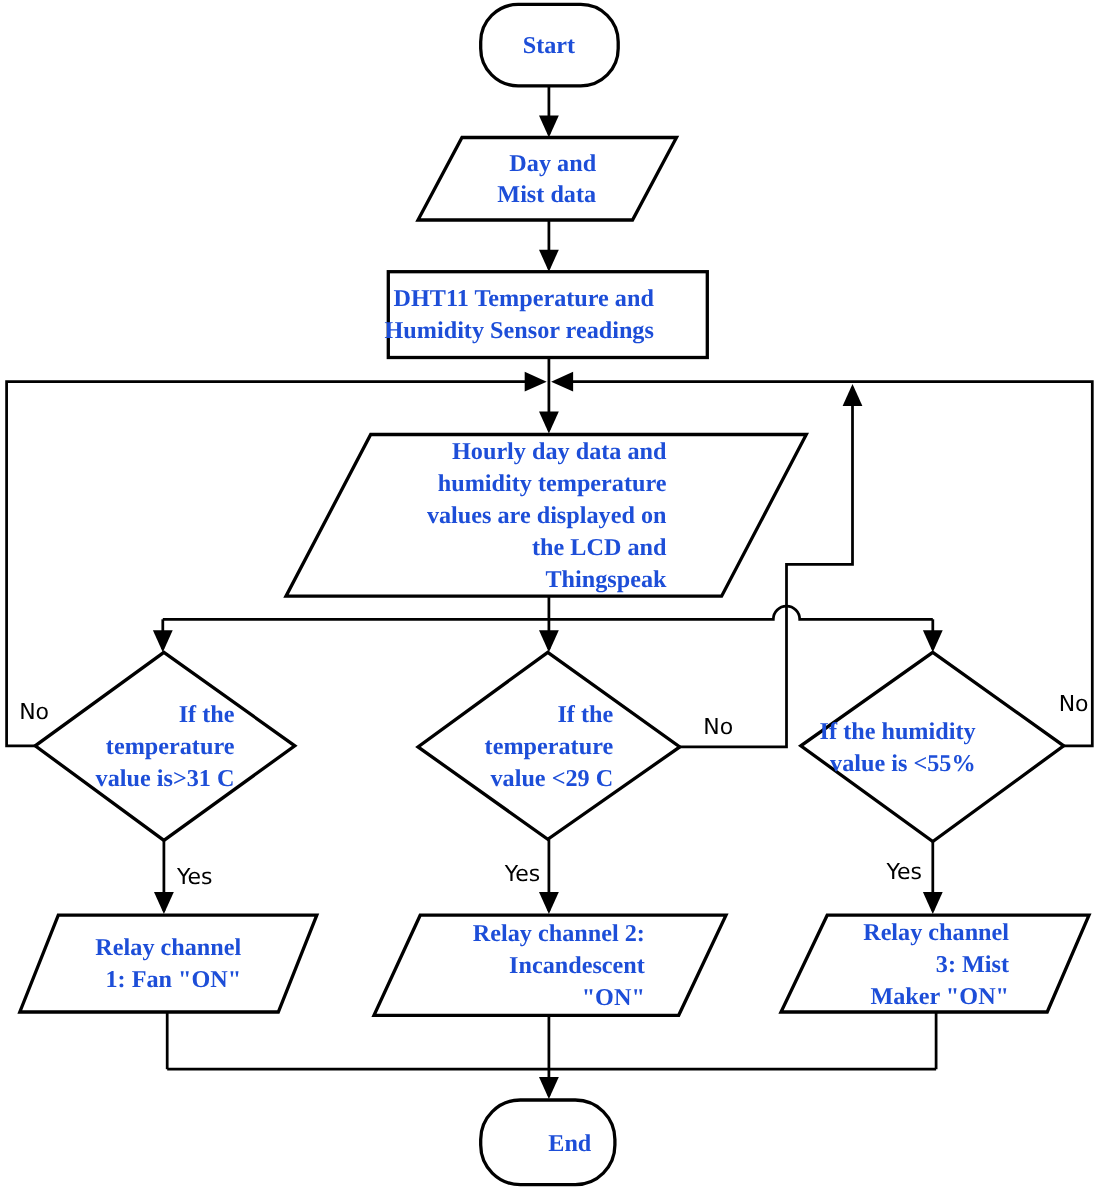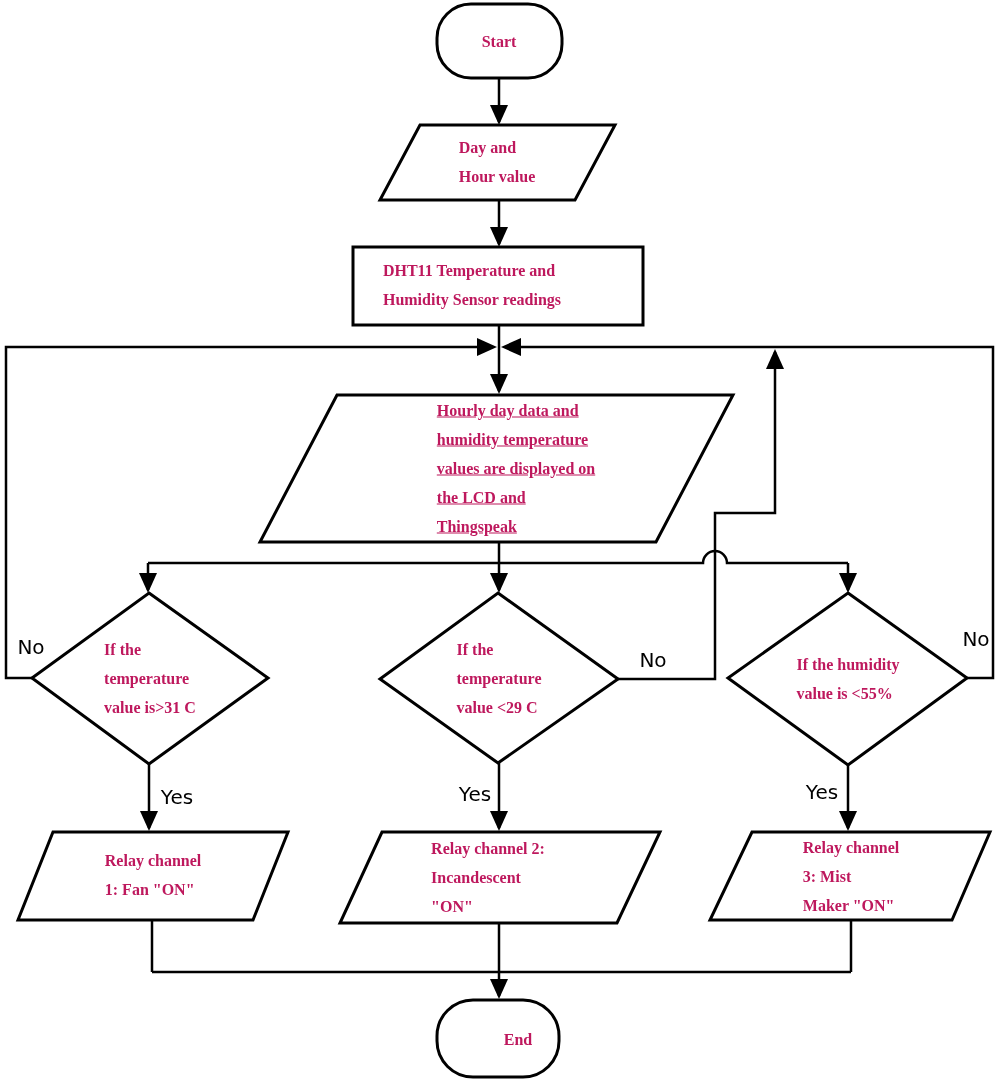--- a/index.html
+++ b/index.html
@@ -15,27 +15,27 @@
     overflow: hidden;
   }
   #canvas svg {
     position: absolute;
     left: 0;
     top: 0;
   }
   .node-label {
     position: absolute;
     transform: translate(-50%, -50%);
-    text-align: left;
+    text-align: right;
     white-space: pre-line;
     font-family: "Liberation Serif", "DejaVu Serif", serif;
     font-weight: bold;
-    font-size: 16px;
+    font-size: 22px;
     line-height: 29px;
-    color: #be185d;
+    color: #1d4ed8;
   }
   .edge-label {
     position: absolute;
     transform: translate(-50%, -50%);
     text-align: center;
     white-space: nowrap;
     font-family: "DejaVu Sans", "Liberation Sans", sans-serif;
     font-weight: normal;
     font-size: 20px;
     color: #000000;
@@ -108,39 +108,39 @@
     <polygon class="shape" points="498,593 618,679 498,763 380,679"></polygon>
     <polygon class="shape" points="848,593 967,678 848,765 728,678"></polygon>
     <polygon class="shape" points="53,832 288,832 253,920 18,920"></polygon>
     <polygon class="shape" points="382,832 660,832 617,923 340,923"></polygon>
     <polygon class="shape" points="752,832 990,832 952,920 710,920"></polygon>
     <rect class="shape" x="437" y="1000" width="122" height="77" rx="36" ry="36"></rect>
   </svg>
 
   <div class="node-label" style="left:499px; top:41px;">Start</div>
   <div class="node-label" style="left:497px; top:162px;">Day and
-Hour value</div>
+Mist data</div>
   <div class="node-label" style="left:472px; top:285px;">DHT11 Temperature and
 Humidity Sensor readings</div>
-  <div class="node-label" style="left:516px; top:468px;text-decoration:underline;">Hourly day data and
+  <div class="node-label" style="left:497px; top:468px;">Hourly day data and
 humidity temperature
 values are displayed on
 the LCD and
 Thingspeak</div>
   <div class="node-label" style="left:150px; top:678px;">If the
 temperature
 value is&gt;31 C</div>
   <div class="node-label" style="left:499px; top:678px;">If the
 temperature
 value &lt;29 C</div>
-  <div class="node-label" style="left:848px; top:679px;">If the humidity
+  <div class="node-label" style="left:816px; top:679px;">If the humidity
 value is &lt;55%</div>
   <div class="node-label" style="left:153px; top:875px;">Relay channel
 1: Fan "ON"</div>
-  <div class="node-label" style="left:488px; top:877px;">Relay channel 2:
+  <div class="node-label" style="left:508px; top:877px;">Relay channel 2:
 Incandescent
 "ON"</div>
   <div class="node-label" style="left:851px; top:876px;">Relay channel
 3: Mist
 Maker "ON"</div>
   <div class="node-label" style="left:518px; top:1039px;">End</div>
 
   <div class="edge-label" style="left:31px; top:647px;">No</div>
   <div class="edge-label" style="left:177px; top:797px;">Yes</div>
   <div class="edge-label" style="left:653px; top:660px;">No</div>

